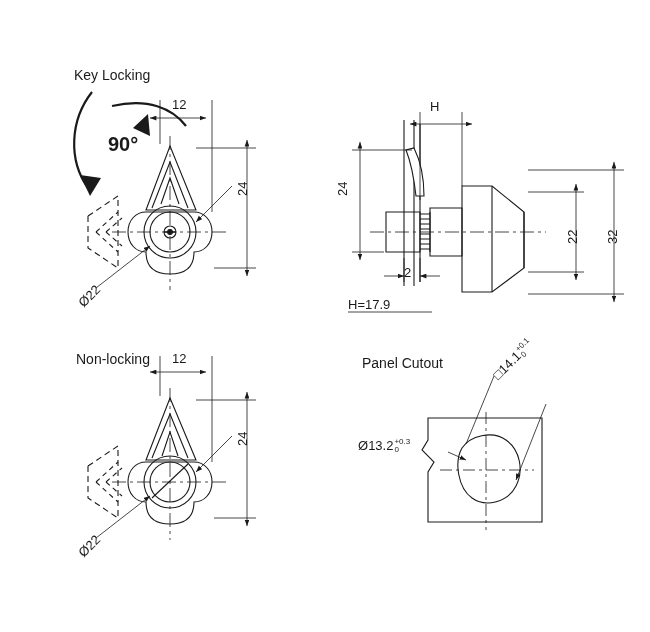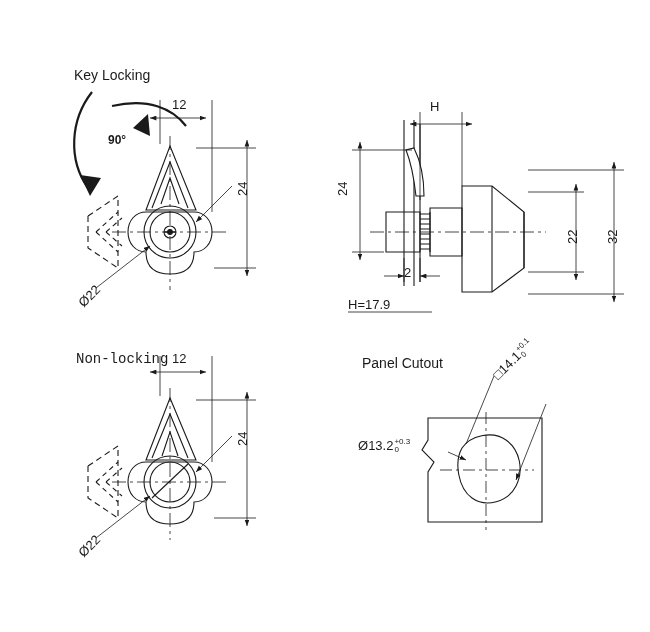--- a/index.html
+++ b/index.html
@@ -29,21 +29,21 @@
   }
   .lbl {
     position: absolute;
     font-family: "Liberation Sans", sans-serif;
     color: #1a1a1a;
     white-space: nowrap;
     line-height: 1;
   }
   .lbl-title { font-size: 14px; }
   .lbl-dim { font-size: 13px; }
-  .lbl-big { font-size: 12px; font-weight: bold; text-align: center; }
+  .lbl-big { font-size: 20px; font-weight: bold; text-align: center; }
   .rot90 { transform: rotate(-90deg); transform-origin: left top; }
   .rotdiag { transform: rotate(-45deg); transform-origin: left top; }
   .tolbox {
     display: inline-block;
     font-size: 8px;
     line-height: 1.05;
     text-align: left;
     vertical-align: middle;
     margin-left: 1px;
   }
@@ -222,21 +222,21 @@
   <div class="lbl lbl-dim rot90" style="left:336px; top:196px;">24</div>
 
   <div class="lbl lbl-dim rot90" style="left:566px; top:244px;">22</div>
 
   <div class="lbl lbl-dim rot90" style="left:606px; top:244px;">32</div>
 
   <div class="lbl lbl-dim" style="left:404px; top:266px;">2</div>
 
   <div class="lbl lbl-dim" style="left:348px; top:298px;">H=17.9</div>
 
-  <div class="lbl lbl-title" style="left:76px; top:352px;font-family:Liberation Mono, monospace;">Non-locking</div>
+  <div class="lbl lbl-title" style="left:76px; top:352px;">Non-locking</div>
 
   <div class="lbl lbl-dim" style="left:172px; top:352px;">12</div>
 
   <div class="lbl lbl-dim rot90" style="left:236px; top:446px;">24</div>
 
   <div class="lbl lbl-dim rotdiag" style="left:76px; top:550px;">Ø22</div>
 
   <div class="lbl lbl-title" style="left:362px; top:356px;">Panel Cutout</div>
 
   <div class="lbl lbl-dim" style="left:490px; top:372px; transform:rotate(-45deg); transform-origin:left top;">

